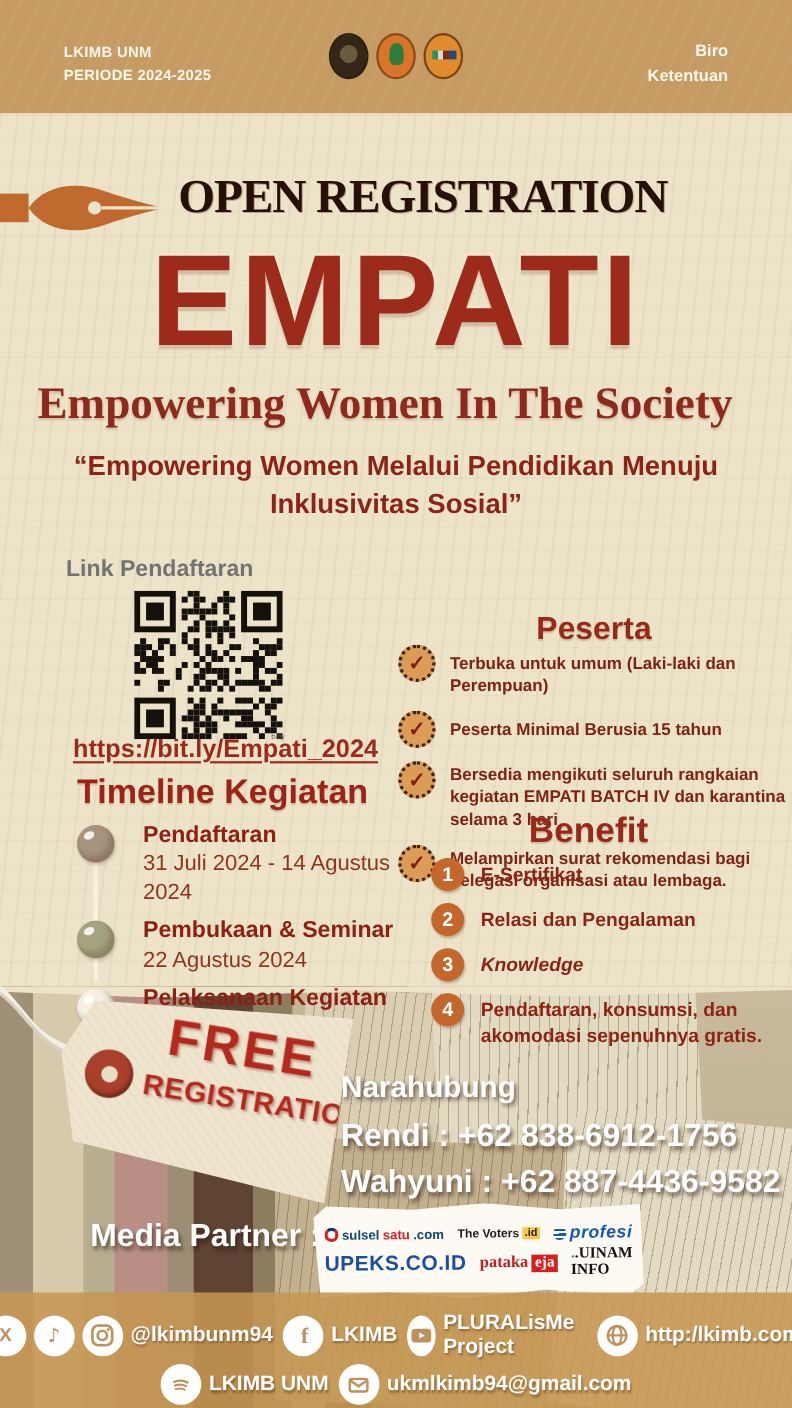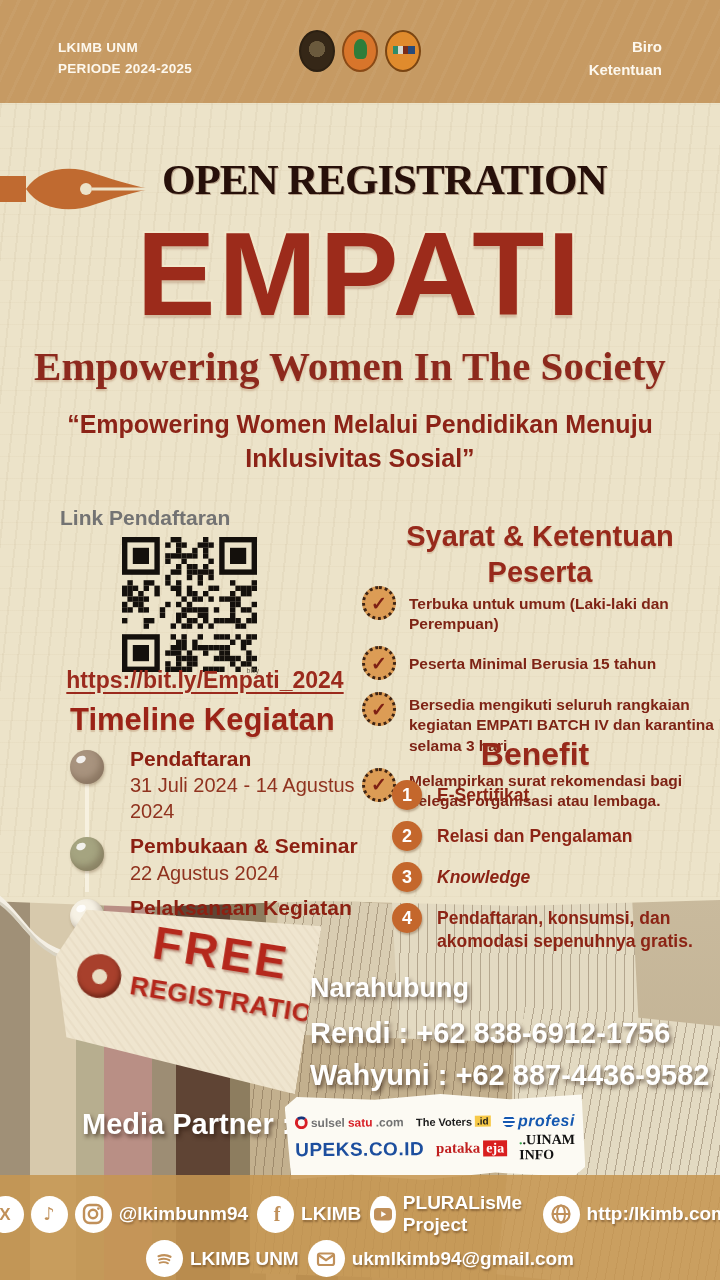--- a/index.html
+++ b/index.html
@@ -124,21 +124,21 @@
   
   .mp-label { position:absolute; left:82px; top:1108px; z-index:5; color:#fff; font-size:29px; font-weight:800;
     text-shadow:2px 3px 4px rgba(40,20,10,.6); }
   .mp-panel { position:absolute; left:285px; top:1094px; width:300px; height:86px; z-index:5;
     background:#fcfaf3; transform:rotate(-.5deg);
     clip-path:polygon(0 14%,4% 2%,30% 6%,52% 0,75% 7%,99% 2%,100% 86%,96% 98%,70% 92%,46% 100%,22% 93%,2% 98%);
     display:flex; flex-direction:column; justify-content:center; gap:3px; padding:8px 10px 6px; }
   .mp-row { display:flex; align-items:center; justify-content:space-between; gap:6px; }
   .mp-logo { display:flex; align-items:center; gap:3px; white-space:nowrap; }
   .swirl { width:13px; height:13px; border-radius:50%; border:3px solid #d81f26; border-top-color:#16337a; }
-  .t-blue { color:#737373; font-weight:800; font-size:12px; }
+  .t-blue { color:#0c4a6e; font-weight:800; font-size:12px; }
   .t-red { color:#d81f26; font-weight:800; font-size:12px; }
   .t-black { color:#1c1c1c; font-weight:800; font-size:11px; }
   .chip-yellow { background:#f7c948; color:#1c1c1c; font-weight:800; font-size:10px; padding:0 2px; }
   .stripe-ball { width:12px; height:12px; border-radius:50%;
     background:repeating-linear-gradient(0deg,#1558b0 0 2px,#fff 2px 4px); }
   .t-profesi { color:#1558b0; font-weight:800; font-size:16px; font-style:italic; letter-spacing:.5px; }
   .t-upeks { color:#1c4e9e; font-weight:800; font-size:19px; letter-spacing:.5px; }
   .t-pataka { color:#c01f1f; font-family:"Liberation Serif", serif; font-weight:700; font-size:15px; }
   .chip-red { background:#d91e1e; color:#fff; font-family:"Liberation Serif", serif; font-weight:700; font-size:14px; padding:0 3px; }
   .uinam { font-family:"Liberation Serif", serif; font-weight:700; font-size:14px; color:#111; line-height:1.05; text-align:left; }
@@ -432,21 +432,21 @@
     <div class="tl-item">
       <div class="tl-dot" id="dot2" style="background: rgb(246, 241, 228);"></div>
       <div>
         <div class="tl-title">Pelaksanaan Kegiatan</div>
         <div class="tl-date">23-25 Agustus 2024</div>
       </div>
     </div>
   </div>
 
   <div class="req-heading">
-    <span>Syarat &amp; Ketentuan</span><br>
+    <br>
     <span>Peserta</span>
   </div>
   <div class="req-list">
     <div class="req-item one-line">
       <div class="check-badge">✓</div>
       <div class="req-text">Terbuka untuk umum (Laki-laki dan Perempuan)</div>
     </div>
     <div class="req-item one-line">
       <div class="check-badge">✓</div>
       <div class="req-text">Peserta Minimal Berusia 15 tahun</div>

